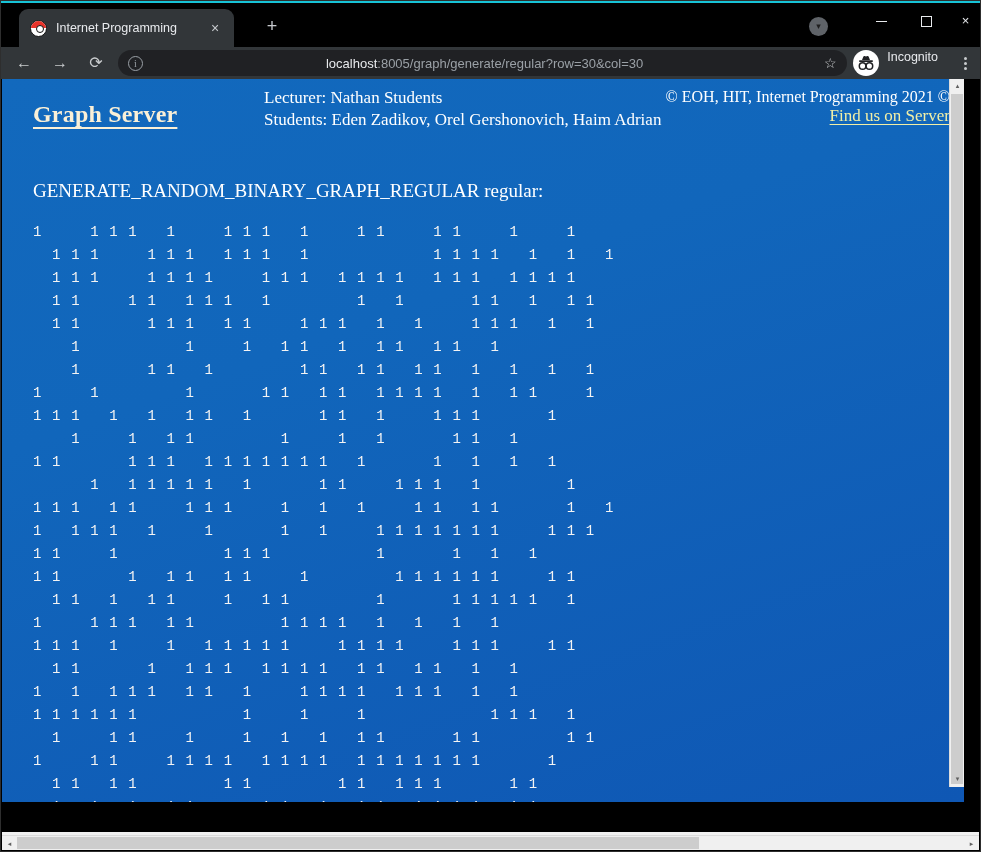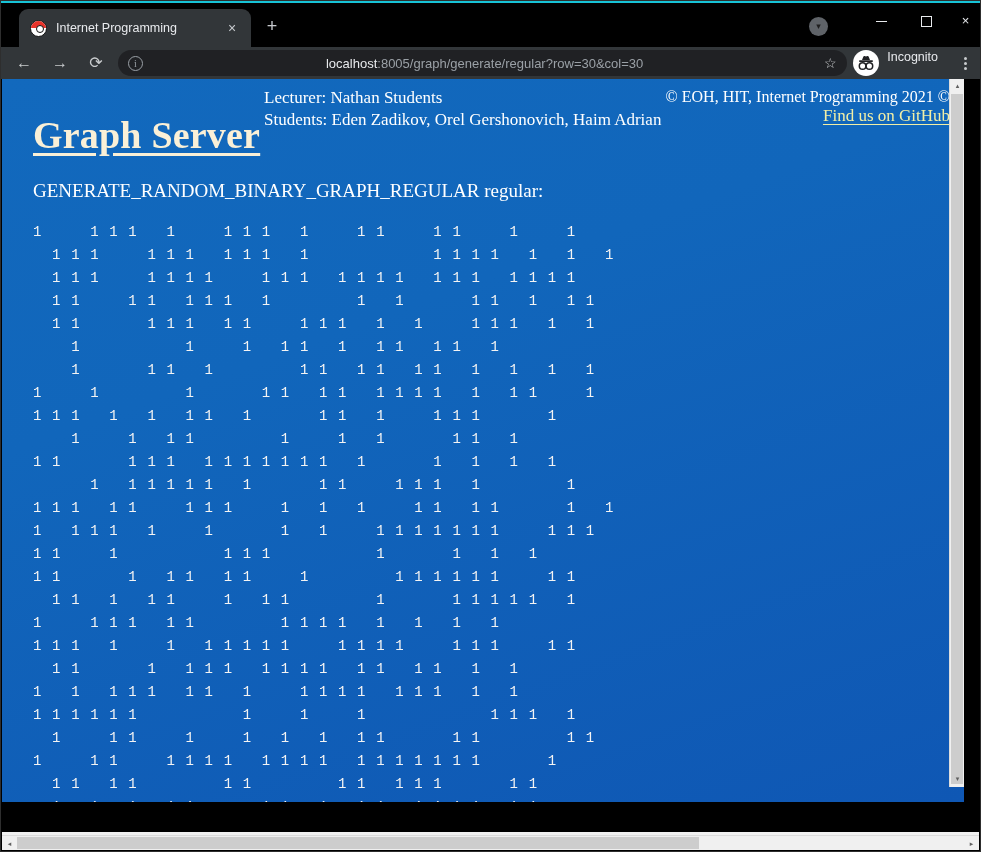--- a/index.html
+++ b/index.html
@@ -24,21 +24,21 @@
     background: #17c3d6;
   }
 
   
   .tabstrip {
     position: absolute; left: 0; right: 0; top: 2px; height: 44px;
     background: #000;
   }
   .tab {
     position: absolute; left: 18px; top: 6px;
-    width: 232px; height: 38px;
+    width: 215px; height: 38px;
     background: #323639;
     border-radius: 9px 9px 0 0;
     display: flex; align-items: center;
     padding: 0 8px 0 11px;
   }
   .tab-favicon {
     width: 17px; height: 17px; border-radius: 50%;
     background: #fff;
     position: relative; flex: 0 0 auto;
     border: 1px solid #111;
@@ -144,24 +144,23 @@
     position: absolute; left: 0; top: 0; right: 15px; bottom: 15px;
     background: linear-gradient(160deg, #1269bd 0%, #1166bb 35%, #0f57b4 100%);
     overflow: hidden;
     font-family: "Liberation Serif", serif;
     color: #ffffff;
   }
 
   .page-header { position: relative; height: 60px; }
   .site-title {
     position: absolute; left: 31px; top: 22px;
-    font-size: 38px; font-weight: bold; color: #faf0d7;
+    font-size: 24px; font-weight: bold; color: #faf0d7;
     text-decoration: underline; text-underline-offset: 5px;
     letter-spacing: 0.2px;
-    margin-top: 12px;
   }
   .credits {
     position: absolute; left: 262px; top: 8px;
     font-size: 17px; line-height: 22px; color: #ffffff;
     white-space: nowrap;
   }
   .copyright {
     position: absolute; right: 14px; top: 9px;
     font-size: 16px; color: #ffffff; white-space: nowrap;
   }
@@ -275,21 +274,21 @@
     <div class="viewport">
       <div class="page">
 
         <div class="page-header">
           <a class="site-title">Graph Server</a>
           <div class="credits">
             <div>Lecturer: Nathan Students</div>
             <div>Students: Eden Zadikov, Orel Gershonovich, Haim Adrian</div>
           </div>
           <div class="copyright">© EOH, HIT, Internet Programming 2021 ©</div>
-          <a class="github-link">Find us on GitHub</a>
+          <a class="github-link">Find us on Server</a>
         </div>
 
         <div class="response-title">GENERATE_RANDOM_BINARY_GRAPH_REGULAR regular:</div>
 
         <pre class="matrix">1     1 1 1   1     1 1 1   1     1 1     1 1     1     1
   1 1 1     1 1 1   1 1 1   1             1 1 1 1   1   1   1
   1 1 1     1 1 1 1     1 1 1   1 1 1 1   1 1 1   1 1 1 1
   1 1     1 1   1 1 1   1         1   1       1 1   1   1 1
   1 1       1 1 1   1 1     1 1 1   1   1     1 1 1   1   1
     1           1     1   1 1   1   1 1   1 1   1

